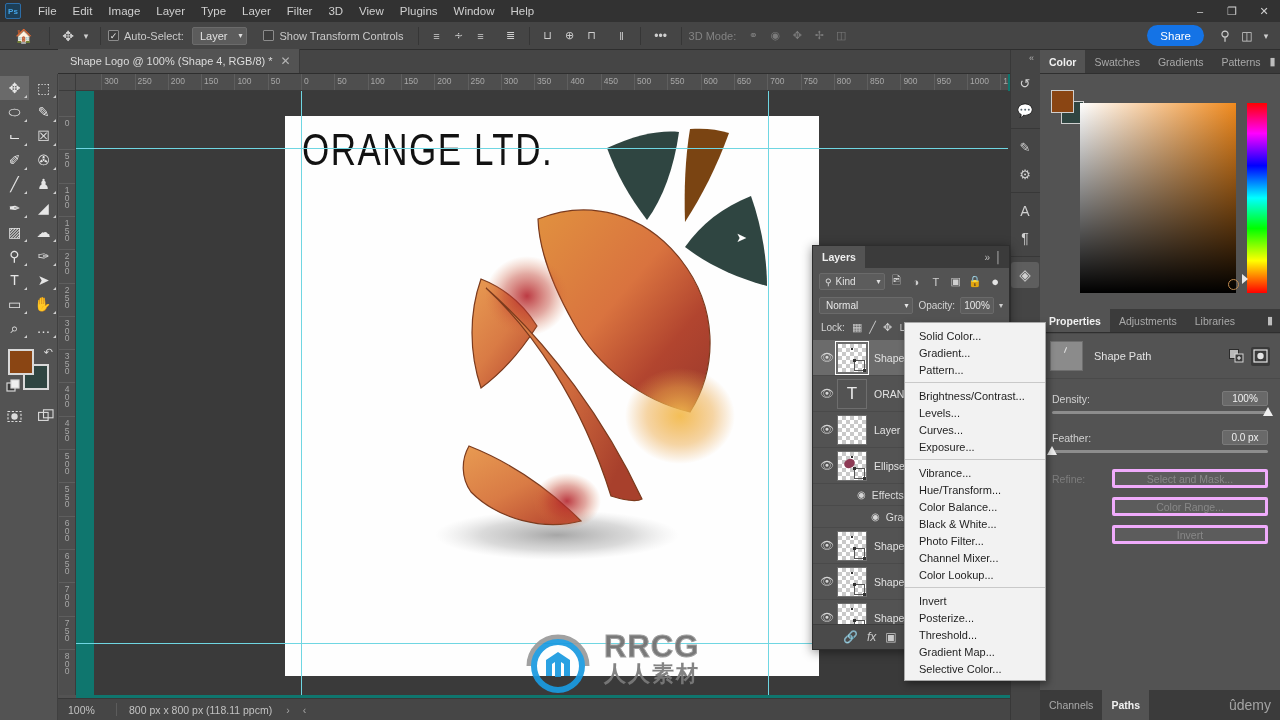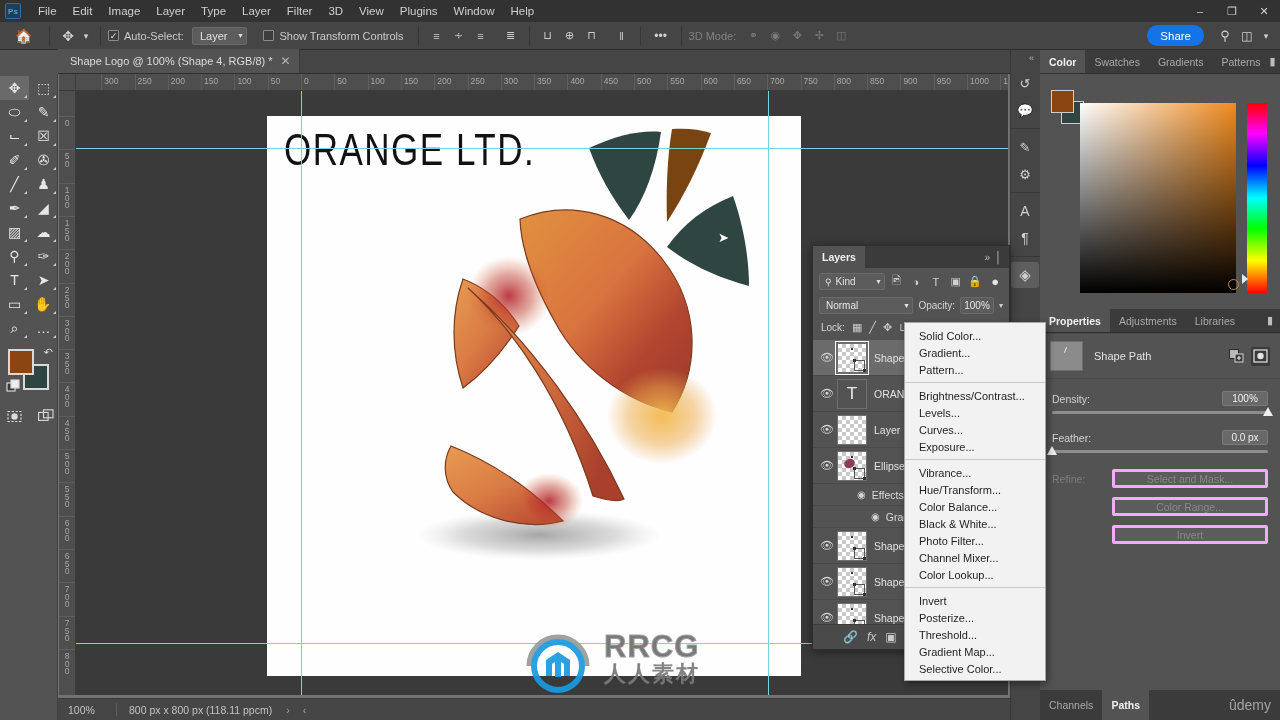--- a/index.html
+++ b/index.html
@@ -104,22 +104,22 @@
   #doctab {
     background:#535353; height:24px; padding:0 8px 0 12px;
     display:flex; align-items:center; gap:8px;
     font-size:11px; color:#dcdcdc; border-right:1px solid #3a3a3a;
   }
   #doctab .x { color:#b6b6b6; font-size:12px; }
   #tab-arrows { margin-left:auto; margin-right:4px; color:#9b9b9b; font-size:9px; align-self:center; }
 
   
   #canvaswrap {
-    left:58px; top:74px; width:1010px; height:646px;
-    background:#737373; overflow:hidden;
+    left:76px; top:74px; width:1010px; height:646px;
+    background:#0f766e; overflow:hidden;
   }
   #ruler-h {
     position:absolute; left:76px; top:74px; width:932px; height:17px;
     background:#4e4e4e; border-bottom:1px solid #3b3b3b; overflow:hidden;
   }
   #ruler-v {
     position:absolute; left:59px; top:91px; width:17px; height:604px;
     background:#4e4e4e; border-right:1px solid #3b3b3b; overflow:hidden;
   }
   #ruler-corner {

